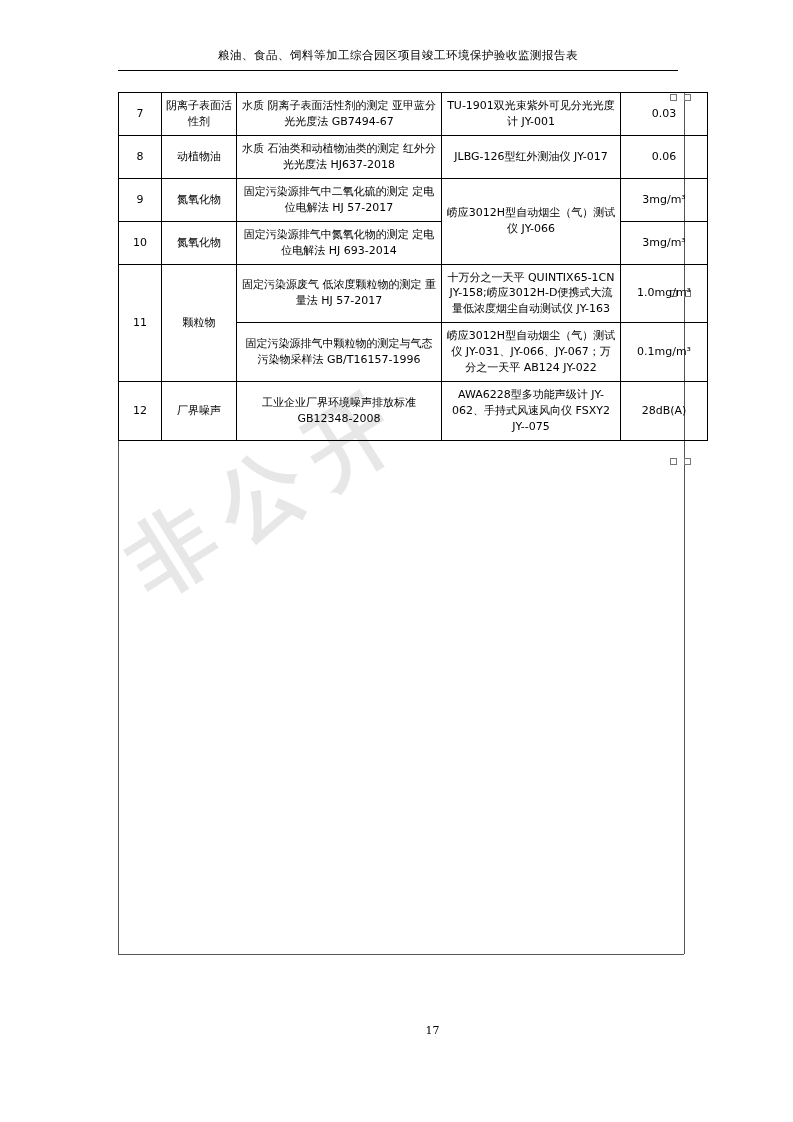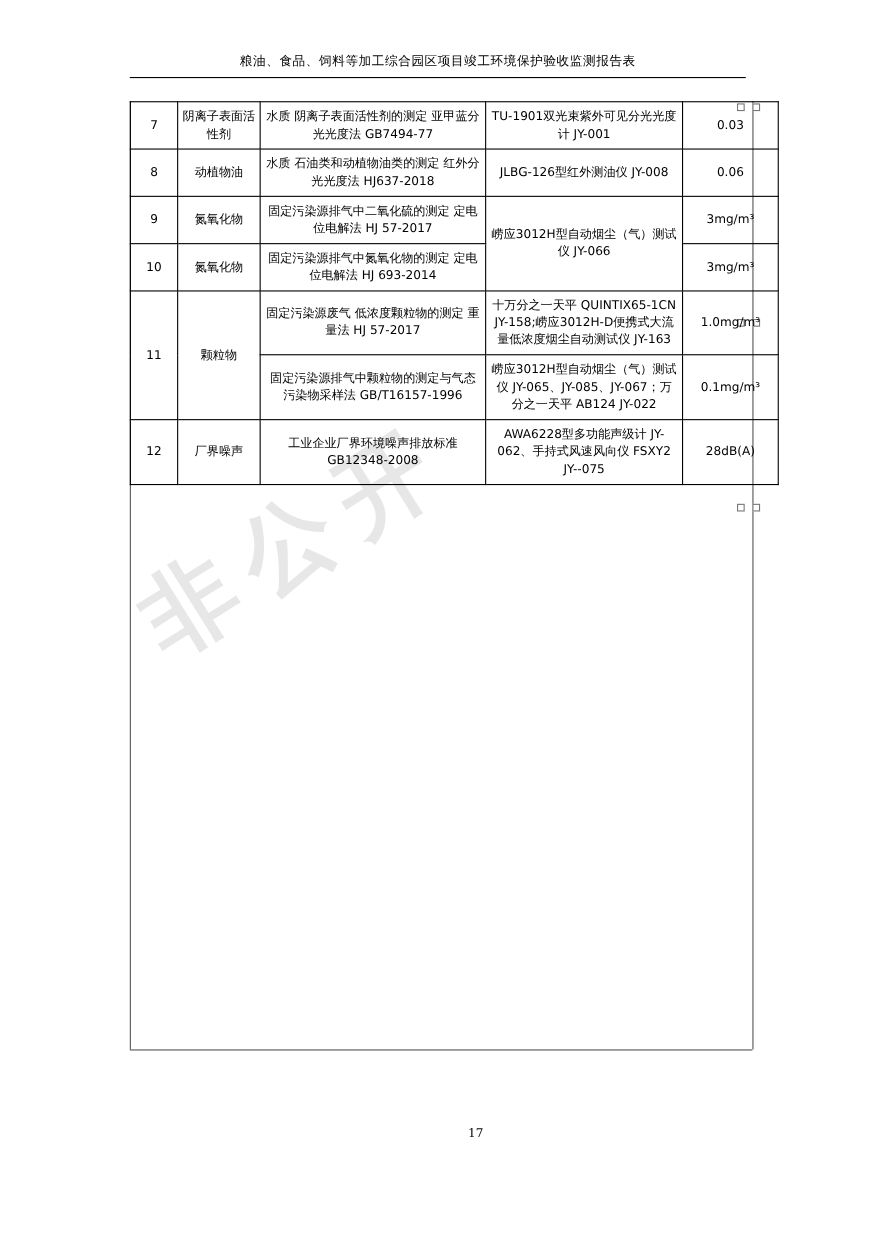--- a/index.html
+++ b/index.html
@@ -141,29 +141,29 @@
   <div class="corner-mark" style="left:670px; top:458px;"></div>
   <div class="corner-mark" style="left:684px; top:458px;"></div>
 
   <div class="watermark">非公开</div>
 
   <table class="main">
     <tbody>
       <tr>
         <td class="num">7</td>
         <td class="item">阴离子表面活性剂</td>
-        <td class="method">水质 阴离子表面活性剂的测定 亚甲蓝分光光度法 GB7494-77</td>
+        <td class="method">水质 阴离子表面活性剂的测定 亚甲蓝分光光度法 GB7494-67</td>
         <td class="device">TU-1901双光束紫外可见分光光度计 JY-001</td>
         <td class="limit">0.03</td>
       </tr>
       <tr>
         <td class="num">8</td>
         <td class="item">动植物油</td>
         <td class="method">水质 石油类和动植物油类的测定 红外分光光度法 HJ637-2018</td>
-        <td class="device">JLBG-126型红外测油仪 JY-008</td>
+        <td class="device">JLBG-126型红外测油仪 JY-017</td>
         <td class="limit">0.06</td>
       </tr>
       <tr>
         <td class="num">9</td>
         <td class="item">氮氧化物</td>
         <td class="method">固定污染源排气中二氧化硫的测定 定电位电解法 HJ 57-2017</td>
         <td class="device" rowspan="2">崂应3012H型自动烟尘（气）测试仪 JY-066</td>
         <td class="limit">3mg/m³</td>
       </tr>
       <tr>
@@ -174,21 +174,21 @@
       </tr>
       <tr>
         <td class="num" rowspan="2">11</td>
         <td class="item" rowspan="2">颗粒物</td>
         <td class="method">固定污染源废气 低浓度颗粒物的测定 重量法 HJ 57-2017</td>
         <td class="device">十万分之一天平 QUINTIX65-1CN JY-158;崂应3012H-D便携式大流量低浓度烟尘自动测试仪 JY-163</td>
         <td class="limit">1.0mg/m³</td>
       </tr>
       <tr>
         <td class="method">固定污染源排气中颗粒物的测定与气态污染物采样法 GB/T16157-1996</td>
-        <td class="device">崂应3012H型自动烟尘（气）测试仪 JY-065、JY-085、JY-067；万分之一天平 AB124 JY-022</td>
+        <td class="device">崂应3012H型自动烟尘（气）测试仪 JY-031、JY-066、JY-067；万分之一天平 AB124 JY-022</td>
         <td class="limit">0.1mg/m³</td>
       </tr>
       <tr>
         <td class="num">12</td>
         <td class="item">厂界噪声</td>
         <td class="method">工业企业厂界环境噪声排放标准 GB12348-2008</td>
         <td class="device">AWA6228型多功能声级计 JY-062、手持式风速风向仪 FSXY2 JY--075</td>
         <td class="limit">28dB(A)</td>
       </tr>
     </tbody>

